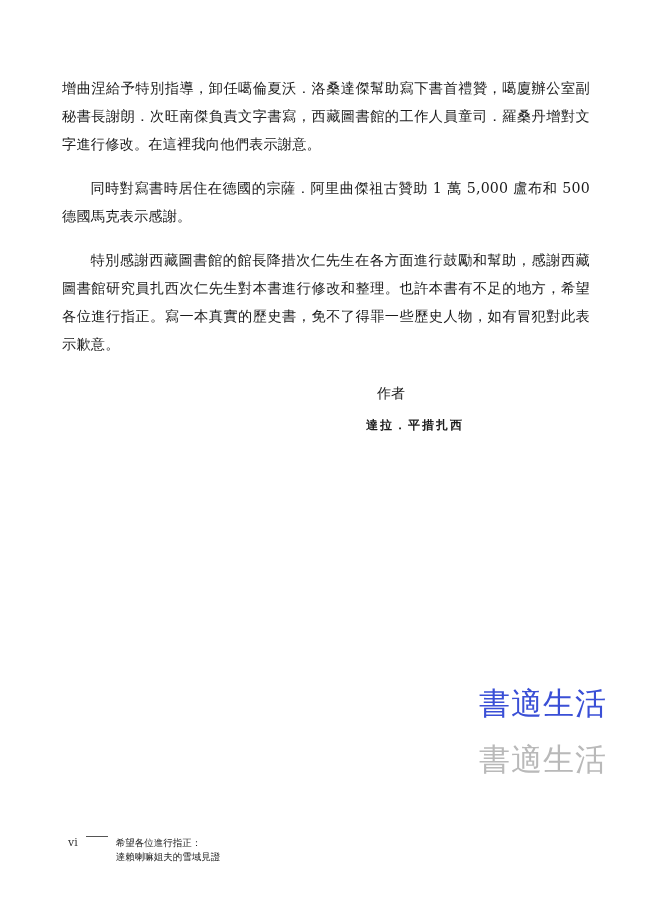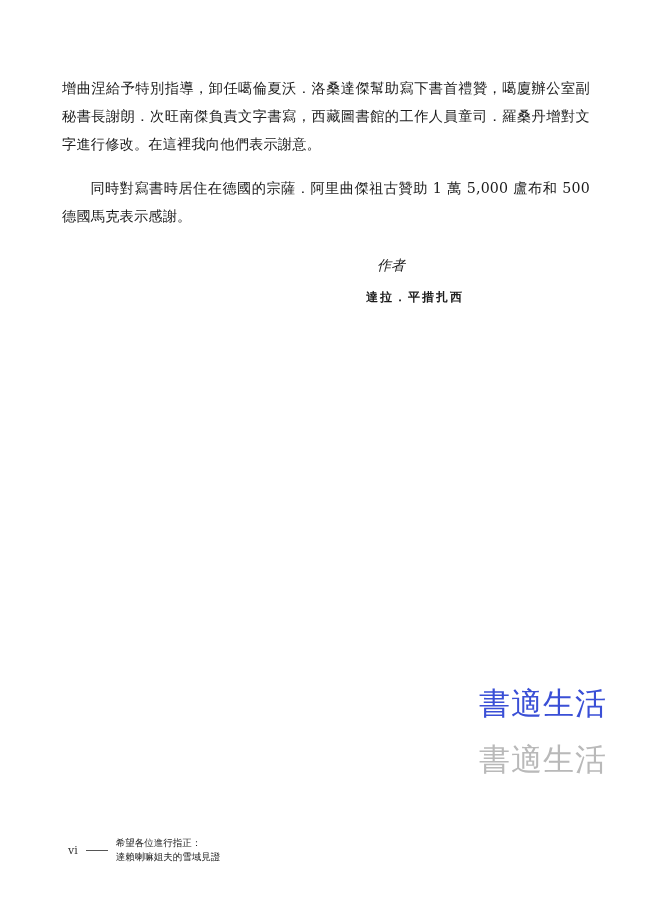--- a/index.html
+++ b/index.html
@@ -43,21 +43,20 @@
   .signature-block {
     margin-top: 22px;
     text-align: center;
     padding-left: 120px;
   }
   .sig-role {
     font-size: 14px;
     line-height: 26px;
     margin: 0;
     padding-left: 10px;
-    font-style: italic;
   }
   .sig-name {
     font-size: 12px;
     line-height: 30px;
     margin: 4px 0 0 0;
     font-weight: bold;
     letter-spacing: 2px;
     padding-left: 58px;
   }
   .watermark-blue {
@@ -79,21 +78,20 @@
     color: #b9b9b9;
     font-family: "DejaVu Serif", "Liberation Serif", serif;
     white-space: nowrap;
   }
   .footer {
     position: absolute;
     left: 68px;
     top: 820px;
     width: 400px;
     display: flex;
-    align-items: center;
   }
   .folio {
     font-size: 11px;
     color: #333;
     font-family: "DejaVu Serif", "Liberation Serif", serif;
     margin-right: 6px;
   }
   .footer-rule {
     width: 22px;
     height: 1px;
@@ -111,20 +109,21 @@
   }
 </style>
 </head>
 <body>
 
 <div class="page">
 
   <div class="body-text">
     <p class="para">增曲涅給予特別指導，卸任噶倫夏沃．洛桑達傑幫助寫下書首禮贊，噶廈辦公室副秘書長謝朗．次旺南傑負責文字書寫，西藏圖書館的工作人員童司．羅桑丹增對文字進行修改。在這裡我向他們表示謝意。</p>
     <p class="para indent">同時對寫書時居住在德國的宗薩．阿里曲傑祖古贊助 1 萬 5,000 盧布和 500 德國馬克表示感謝。</p>
+    <p class="para indent">特別感謝西藏圖書館的館長降措次仁先生在各方面進行鼓勵和幫助，感謝西藏圖書館研究員扎西次仁先生對本書進行修改和整理。也許本書有不足的地方，希望各位進行指正。寫一本真實的歷史書，免不了得罪一些歷史人物，如有冒犯對此表示歉意。</p>
 
     <div class="signature-block">
       <p class="sig-role">作者</p>
       <p class="sig-name">達拉．平措扎西</p>
     </div>
   </div>
 
   <div class="watermark-blue">書適生活</div>
   <div class="watermark-gray">書適生活</div>
 

